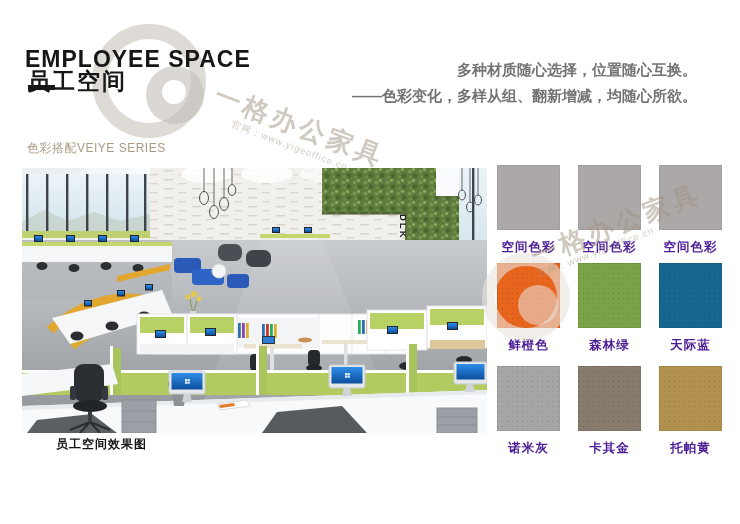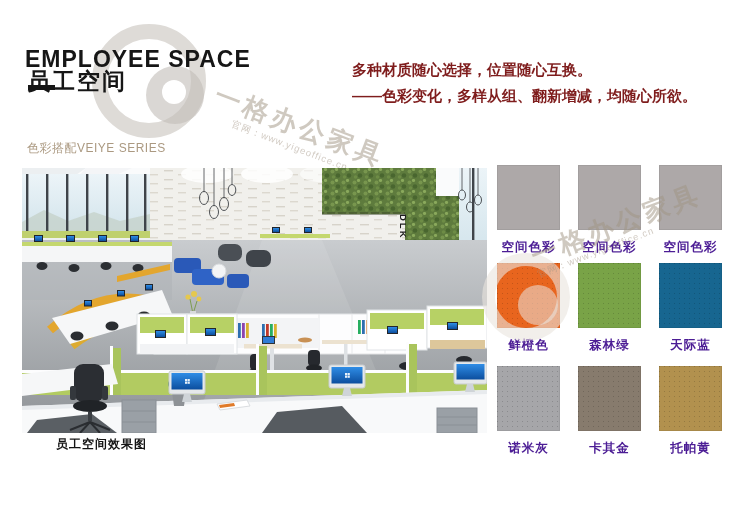--- a/index.html
+++ b/index.html
@@ -6,21 +6,21 @@
   html,body{margin:0;padding:0;background:#ffffff;}
   body{font-family:"Liberation Sans","DejaVu Sans",sans-serif;}
   .page{position:relative;width:740px;height:524px;background:#ffffff;overflow:hidden;}
 
   
   .header{position:absolute;left:0;top:0;width:740px;height:160px;z-index:2;pointer-events:none;}
   .title-zh{position:absolute;left:27px;top:18px;font-size:23px;font-weight:700;color:#161616;letter-spacing:2px;margin-top:48px;}
   .title-en{position:absolute;left:25px;top:46px;font-size:23px;font-weight:700;color:#161616;letter-spacing:1px;}
   .title-dash{position:absolute;left:28px;top:85px;width:27px;height:5px;background:#161616;}
   .series-label{position:absolute;left:27px;top:101px;font-size:12px;font-weight:500;color:#ab9981;letter-spacing:.5px;margin-top:39px;}
-  .tagline{position:absolute;left:352px;top:57px;font-size:15px;font-weight:600;color:#7f1d1d;line-height:26px;white-space:nowrap;}
+  .tagline{position:absolute;left:352px;top:57px;font-size:15px;font-weight:600;color:#737373;line-height:26px;white-space:nowrap;text-align:right;}
 
   
   .wm{position:absolute;pointer-events:none;}
   .wm-1{left:88px;top:20px;width:310px;height:150px;z-index:1;}
   .wm-2{left:478px;top:193px;width:262px;height:160px;z-index:6;}
   .wm-ring{position:absolute;border-radius:50%;box-sizing:border-box;}
   .wm-1 .wm-ring{left:4px;top:4px;width:114px;height:114px;border:15px solid rgba(194,189,183,.55);}
   .wm-1 .wm-dot{position:absolute;left:58px;top:46px;width:58px;height:58px;border-radius:50%;background:rgba(194,189,183,.6);}
   .wm-1 .wm-dot-in{position:absolute;left:74px;top:60px;width:24px;height:24px;border-radius:50%;background:#fff;}
   .wm-2 .wm-ring{left:4px;top:60px;width:88px;height:88px;border:13px solid rgba(233,228,222,.6);}

